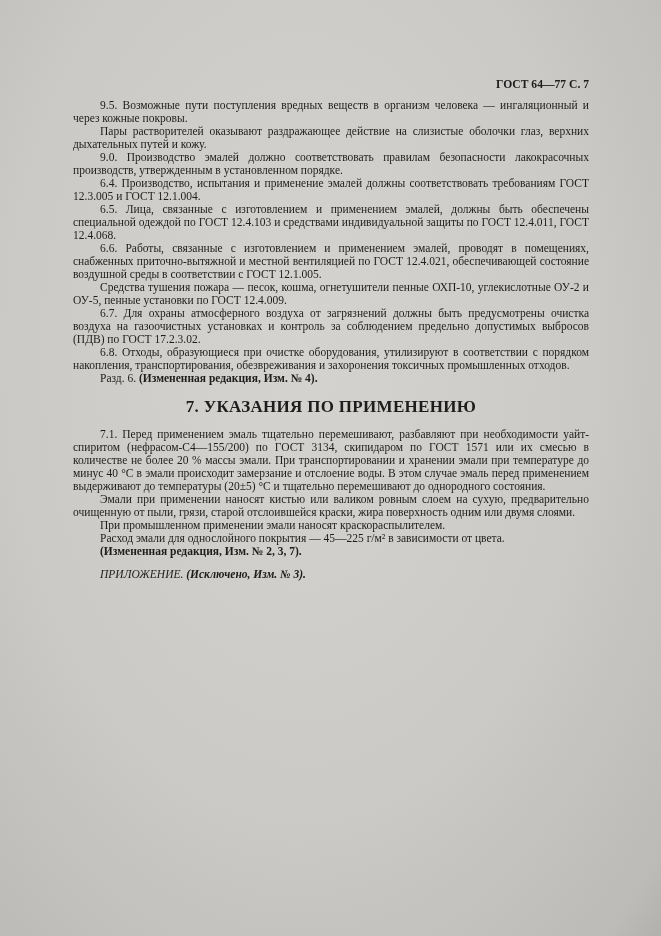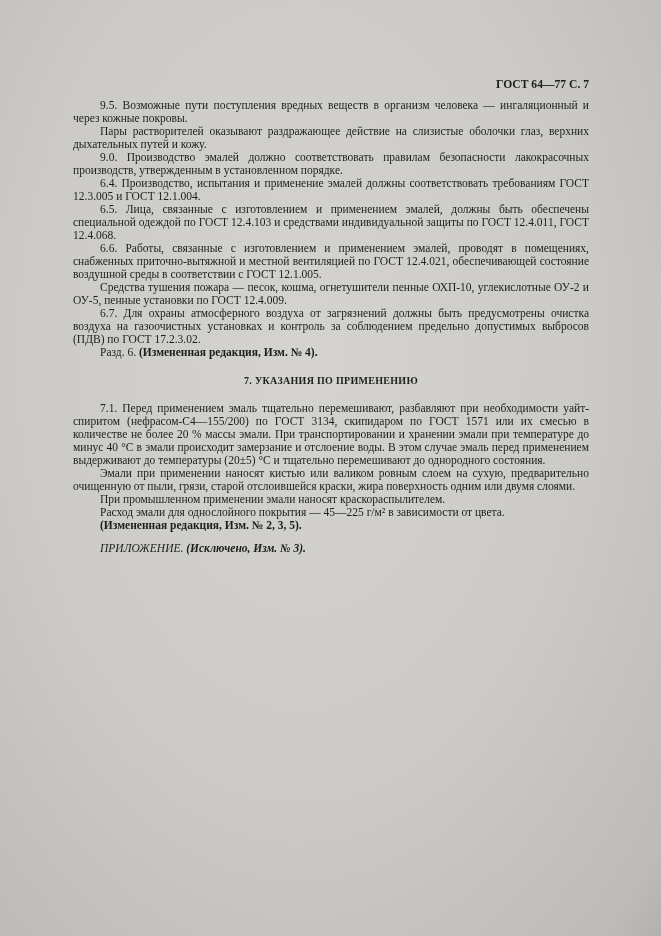--- a/index.html
+++ b/index.html
@@ -38,21 +38,21 @@
   }
   .para {
     margin: 0;
     text-indent: 27px;
   }
   .bold { font-weight: bold; }
   .italic { font-style: italic; }
   .section-heading {
     text-align: center;
     font-weight: bold;
-    font-size: 10px;
+    font-size: 17px;
     letter-spacing: 0.3px;
     margin: 15px 0 15px 0;
     text-indent: 0;
   }
   .appendix-line {
     margin-top: 10px;
     text-indent: 27px;
   }
 </style>
 </head>
@@ -66,28 +66,29 @@
     </div>
 
     <p class="para">9.5. Возможные пути поступления вредных веществ в организм человека — ингаляционный и через кожные покровы.</p>
     <p class="para">Пары растворителей оказывают раздражающее действие на слизистые оболочки глаз, верхних дыхательных путей и кожу.</p>
     <p class="para">9.0. Производство эмалей должно соответствовать правилам безопасности лакокрасочных производств, утвержденным в установленном порядке.</p>
     <p class="para">6.4. Производство, испытания и применение эмалей должны соответствовать требованиям ГОСТ 12.3.005 и ГОСТ 12.1.004.</p>
     <p class="para">6.5. Лица, связанные с изготовлением и применением эмалей, должны быть обеспечены специальной одеждой по ГОСТ 12.4.103 и средствами индивидуальной защиты по ГОСТ 12.4.011, ГОСТ 12.4.068.</p>
     <p class="para">6.6. Работы, связанные с изготовлением и применением эмалей, проводят в помещениях, снабженных приточно-вытяжной и местной вентиляцией по ГОСТ 12.4.021, обеспечивающей состояние воздушной среды в соответствии с ГОСТ 12.1.005.</p>
     <p class="para">Средства тушения пожара — песок, кошма, огнетушители пенные ОХП-10, углекислотные ОУ-2 и ОУ-5, пенные установки по ГОСТ 12.4.009.</p>
     <p class="para">6.7. Для охраны атмосферного воздуха от загрязнений должны быть предусмотрены очистка воздуха на газоочистных установках и контроль за соблюдением предельно допустимых выбросов (ПДВ) по ГОСТ 17.2.3.02.</p>
+    <p class="para">6.8. Отходы, образующиеся при очистке оборудования, утилизируют в соответствии с порядком накопления, транспортирования, обезвреживания и захоронения токсичных промышленных отходов.</p>
 
     <p class="para"><span>Разд. 6. </span><span class="bold">(Измененная редакция, Изм. № 4).</span></p>
 
     <p class="para section-heading">7. УКАЗАНИЯ ПО ПРИМЕНЕНИЮ</p>
 
     <p class="para">7.1. Перед применением эмаль тщательно перемешивают, разбавляют при необходимости уайт-спиритом (нефрасом-С4—155/200) по ГОСТ 3134, скипидаром по ГОСТ 1571 или их смесью в количестве не более 20 % массы эмали. При транспортировании и хранении эмали при температуре до минус 40 °С в эмали происходит замерзание и отслоение воды. В этом случае эмаль перед применением выдерживают до температуры (20±5) °С и тщательно перемешивают до однородного состояния.</p>
     <p class="para">Эмали при применении наносят кистью или валиком ровным слоем на сухую, предварительно очищенную от пыли, грязи, старой отслоившейся краски, жира поверхность одним или двумя слоями.</p>
     <p class="para">При промышленном применении эмали наносят краскораспылителем.</p>
     <p class="para">Расход эмали для однослойного покрытия — 45—225 г/м² в зависимости от цвета.</p>
 
-    <p class="para bold">(Измененная редакция, Изм. № 2, 3, 5).</p>
+    <p class="para bold">(Измененная редакция, Изм. № 2, 3, 7).</p>
 
     <p class="para appendix-line"><span class="italic">ПРИЛОЖЕНИЕ. </span><span class="bold italic">(Исключено, Изм. № 3).</span></p>
 
   </div>
 </div>
 
 </body></html>

